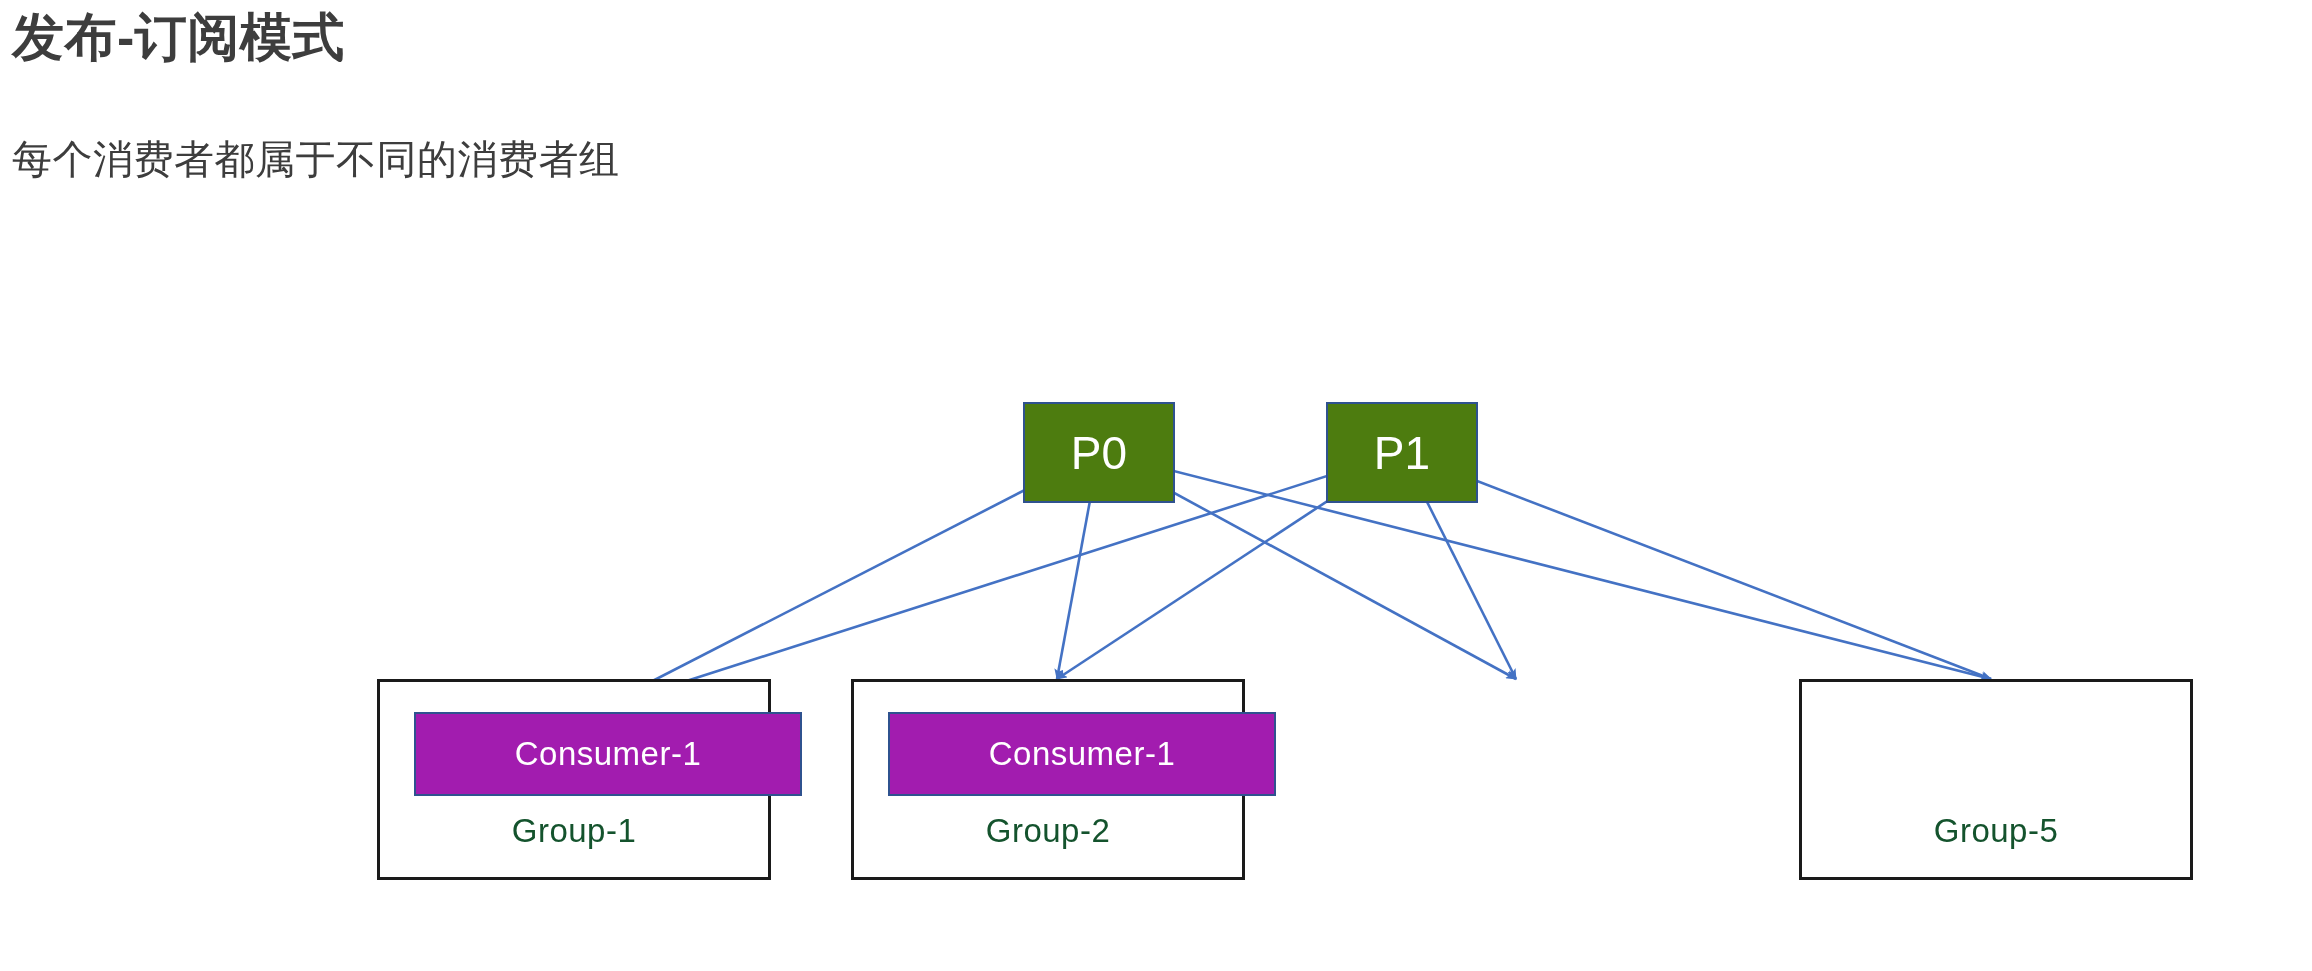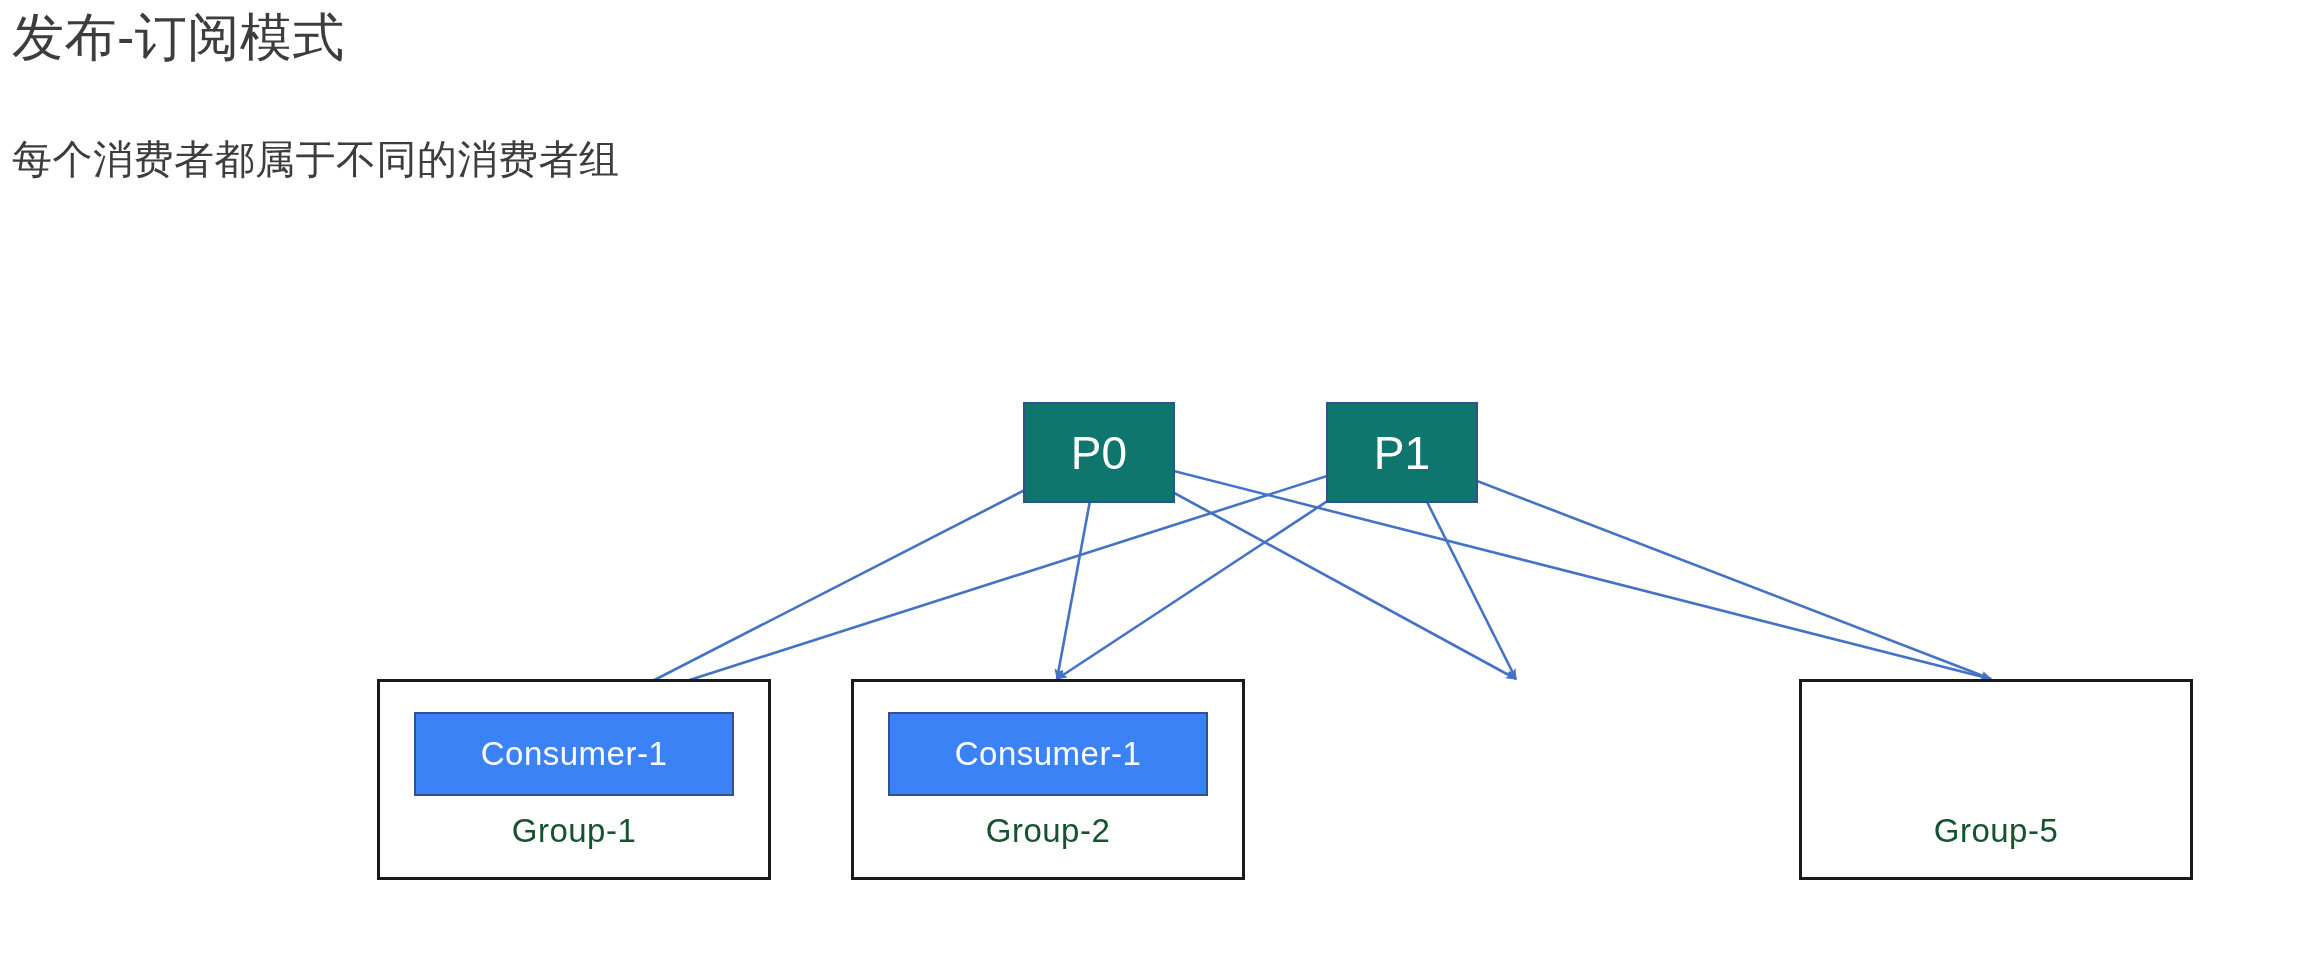--- a/index.html
+++ b/index.html
@@ -24,20 +24,21 @@
     color: #3d3d3d;
     font-weight: 400;
     white-space: nowrap;
     letter-spacing: 0.5px;
   }
   #title {
     left: 12px;
     top: 6px;
     font-size: 52px;
     line-height: 62px;
+    font-weight: bold;
   }
   #subtitle {
     left: 12px;
     top: 128px;
     font-size: 40px;
     line-height: 62px;
   }
 
   
   #connectors {
@@ -47,21 +48,21 @@
     width: 2312px;
     height: 971px;
     pointer-events: none;
   }
 
   
   .producer {
     position: absolute;
     width: 152px;
     height: 101px;
-    background: #0f766e;
+    background: #4d7c0f;
     border: 2px solid #2f528f;
     box-sizing: border-box;
     display: flex;
     align-items: center;
     justify-content: center;
     color: #ffffff;
     font-size: 46px;
     font-weight: 400;
   }
   #producer-0 { left: 1023px; top: 402px; }
@@ -79,23 +80,23 @@
   }
   #group-box-0 { left: 377px; }
   #group-box-1 { left: 851px; }
   #group-box-2 { left: 1325px; }
   #group-box-3 { left: 1799px; }
 
   .consumer-chip {
     position: absolute;
     left: 34px;
     top: 30px;
-    width: 320px;
+    width: 388px;
     height: 84px;
-    background: #3b82f6;
+    background: #a21caf;
     border: 2px solid #2f528f;
     box-sizing: border-box;
     display: flex;
     align-items: center;
     justify-content: center;
     color: #ffffff;
     font-size: 33px;
     font-weight: 400;
     letter-spacing: 0.5px;
   }

